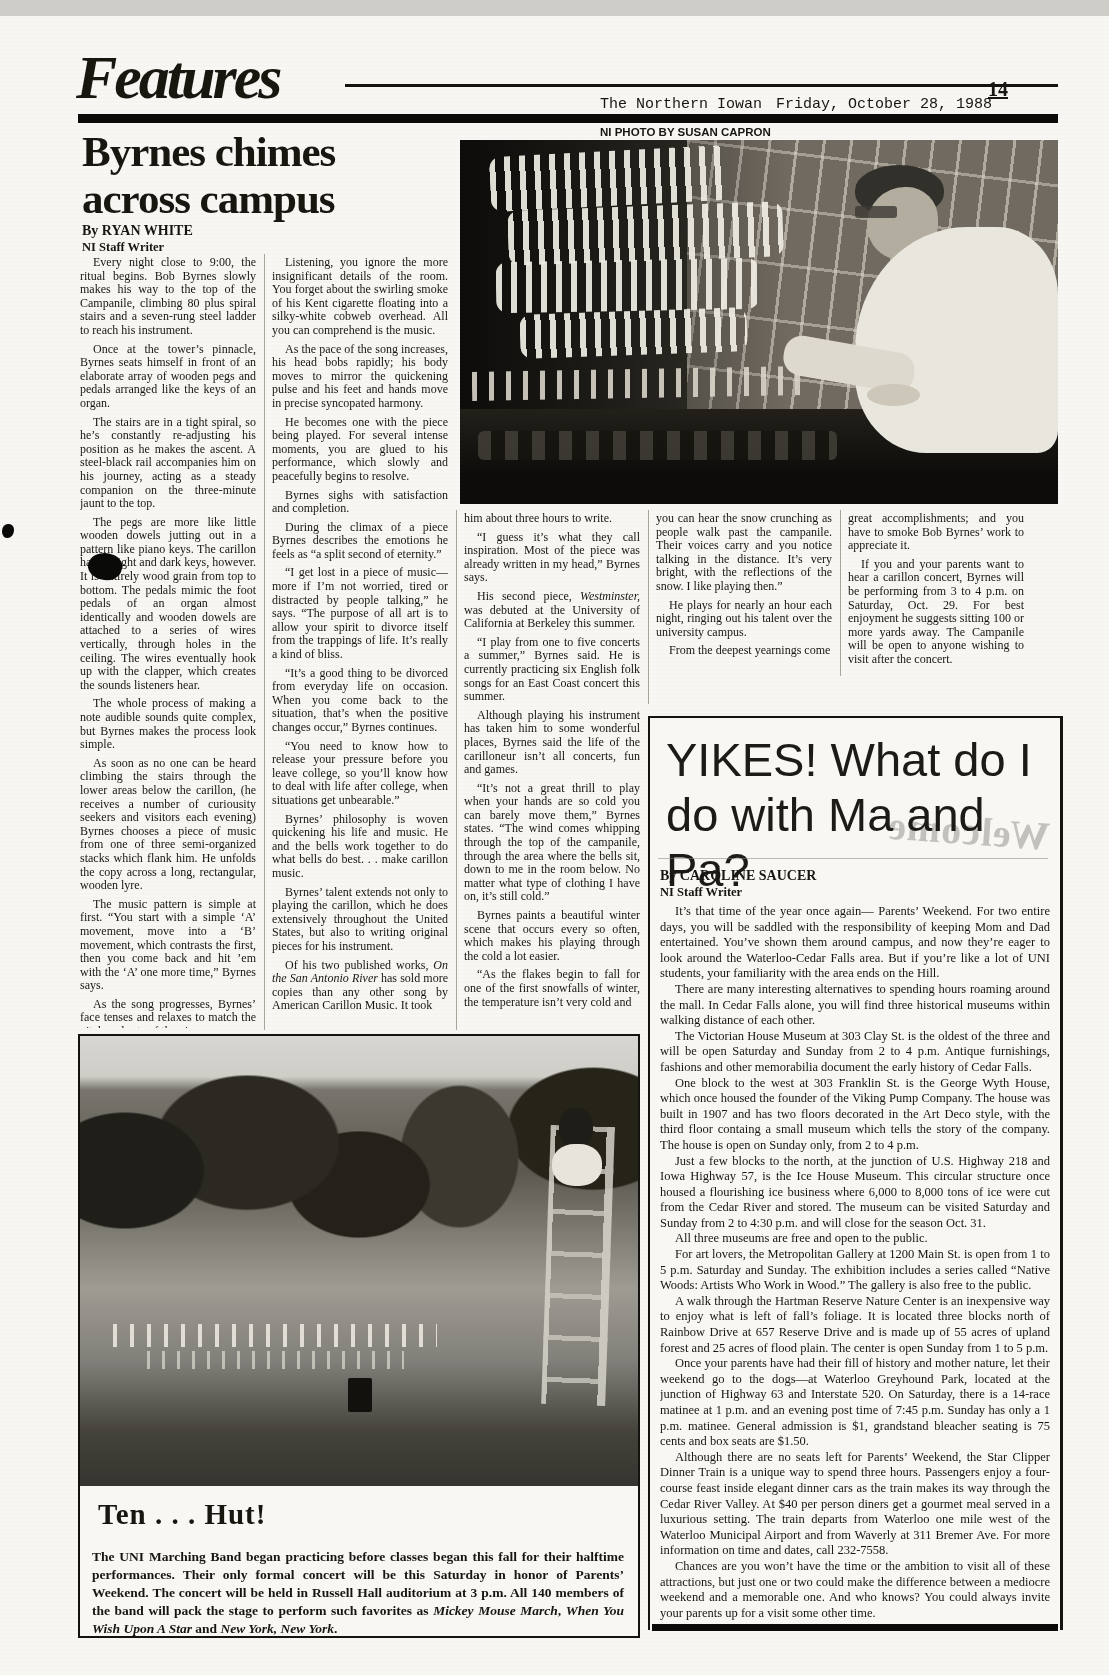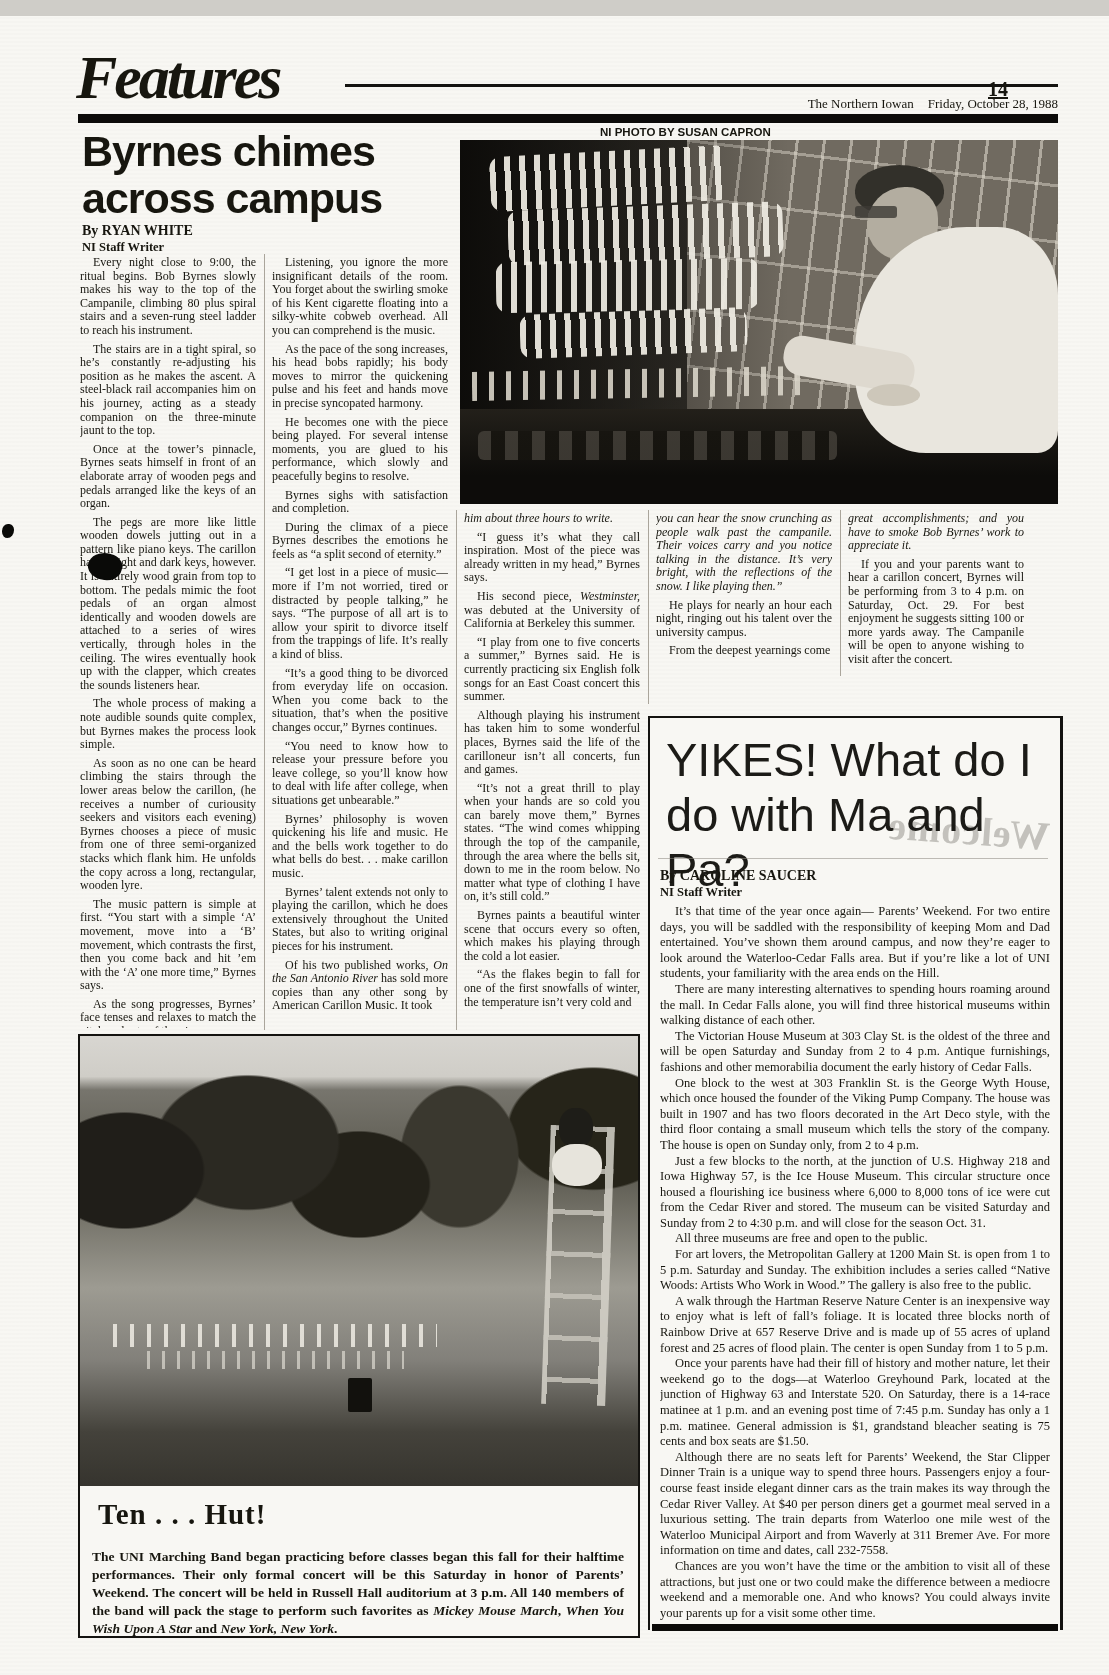--- a/index.html
+++ b/index.html
@@ -6,35 +6,35 @@
   .page{position:relative;width:1109px;height:1675px;margin:16px auto;background:#f8f7f3;
         font-family:"Liberation Serif",serif;color:#17160f;overflow:hidden;
         background-image:repeating-linear-gradient(0deg,rgba(0,0,0,.012) 0 2px,transparent 2px 4px);}
   .abs{position:absolute;}
 
   
   .features-title{left:76px;top:30px;font-family:"Liberation Serif",serif;font-style:italic;font-weight:bold;
                   font-size:62px;letter-spacing:-3px;line-height:62px;}
   .masthead-rule{left:345px;top:68px;width:713px;height:3px;background:#141310;}
   .page-number{left:988px;top:62px;font-size:20px;font-weight:bold;text-decoration:underline;}
-  .masthead-date{left:600px;top:80px;width:458px;font-size:13px;text-align:right;}
+  .masthead-date{left:600px;top:80px;width:458px;font-size:15px;font-family:Liberation Mono, monospace;}
   .masthead-date .sep{display:inline-block;width:14px;}
   .thick-bar{left:78px;top:98px;width:980px;height:9px;background:#0c0b09;}
 
   
-  .headline1{left:82px;top:112px;font-family:Liberation Sans, sans-serif;font-weight:bold;
+  .headline1{left:82px;top:112px;font-family:Liberation Serif, serif;font-weight:bold;
              font-size:43px;line-height:47px;letter-spacing:-1px;}
   .photo-credit{left:600px;top:110px;width:456px;text-align:left;
                 font-family:"Liberation Sans",sans-serif;font-weight:bold;font-size:11.5px;}
   .byline{left:82px;top:207px;font-weight:bold;font-size:14px;line-height:16px;font-family:Liberation Serif, serif;}
   .byline .byline-title{font-size:12.5px;}
 
   .newscol{width:176px;font-size:12px;line-height:13.6px;overflow:hidden;}
   .newscol p{margin:0 0 5px;text-indent:13px;text-align:justify;}
-  .no-first-indent p:first-child{text-indent:0;font-style:italic;}
+  .no-first-indent p:first-child{text-indent:0;}
   .col1{left:80px;top:240px;height:772px;}
   .col2{left:272px;top:240px;height:772px;}
   .col3{left:464px;top:496px;height:516px;}
   .col4{left:656px;top:496px;height:190px;}
   .col5{left:848px;top:496px;height:162px;}
 
   .vrule{width:1px;background:#aaa59b;}
   .vr1{left:264px;top:238px;height:776px;}
   .vr2{left:456px;top:494px;height:520px;}
   .vr3{left:648px;top:494px;height:194px;}
@@ -153,22 +153,22 @@
     <div class="p1-hand"></div>
   </div>
 
   <div class="abs vrule vr1"></div>
   <div class="abs vrule vr2"></div>
   <div class="abs vrule vr3"></div>
   <div class="abs vrule vr4"></div>
 
   <div class="abs newscol col1">
       <p>Every night close to 9:00, the ritual begins. Bob Byrnes slowly makes his way to the top of the Campanile, climbing 80 plus spiral stairs and a seven-rung steel ladder to reach his instrument.</p>
+      <p>Once at the tower’s pinnacle, Byrnes seats himself in front of an elaborate array of wooden pegs and pedals arranged like the keys of an organ.</p>
       <p>The stairs are in a tight spiral, so he’s constantly re-adjusting his position as he makes the ascent. A steel-black rail accompanies him on his journey, acting as a steady companion on the three-minute jaunt to the top.</p>
-      <p>Once at the tower’s pinnacle, Byrnes seats himself in front of an elaborate array of wooden pegs and pedals arranged like the keys of an organ.</p>
       <p>The pegs are more like little wooden dowels jutting out in a pattern like piano keys. The carillon has no light and dark keys, however. It is entirely wood grain from top to bottom. The pedals mimic the foot pedals of an organ almost identically and wooden dowels are attached to a series of wires vertically, through holes in the ceiling. The wires eventually hook up with the clapper, which creates the sounds listeners hear.</p>
       <p>The whole process of making a note audible sounds quite complex, but Byrnes makes the process look simple.</p>
       <p>As soon as no one can be heard climbing the stairs through the lower areas below the carillon, (he receives a number of curiousity seekers and visitors each evening) Byrnes chooses a piece of music from one of three semi-organized stacks which flank him. He unfolds the copy across a long, rectangular, wooden lyre.</p>
       <p>The music pattern is simple at first. “You start with a simple ‘A’ movement, move into a ‘B’ movement, which contrasts the first, then you come back and hit ’em with the ‘A’ one more time,” Byrnes says.</p>
       <p>As the song progresses, Byrnes’ face tenses and relaxes to match the pitch and rate of the piece.</p>
     </div>
   <div class="abs newscol col2">
       <p>Listening, you ignore the more insignificant details of the room. You forget about the swirling smoke of his Kent cigarette floating into a silky-white cobweb overhead. All you can comprehend is the music.</p>
       <p>As the pace of the song increases, his head bobs rapidly; his body moves to mirror the quickening pulse and his feet and hands move in precise syncopated harmony.</p>
       <p>He becomes one with the piece being played. For several intense moments, you are glued to his performance, which slowly and peacefully begins to resolve.</p>

